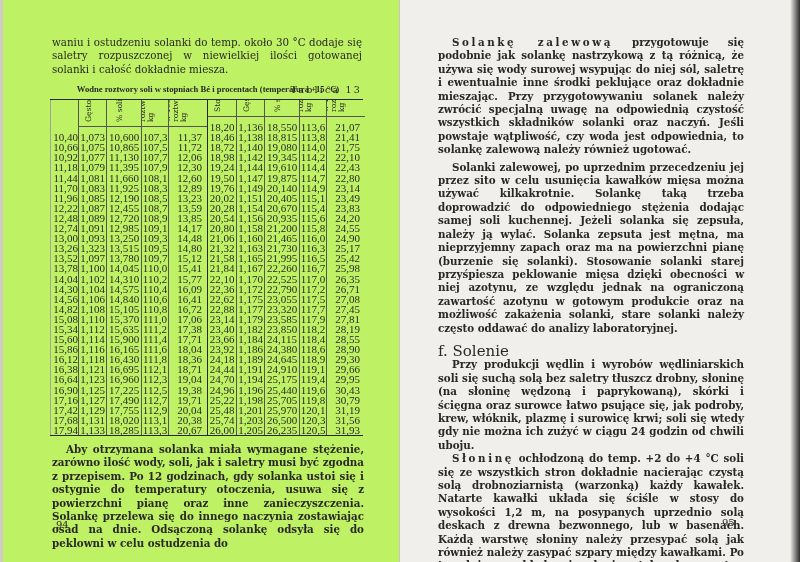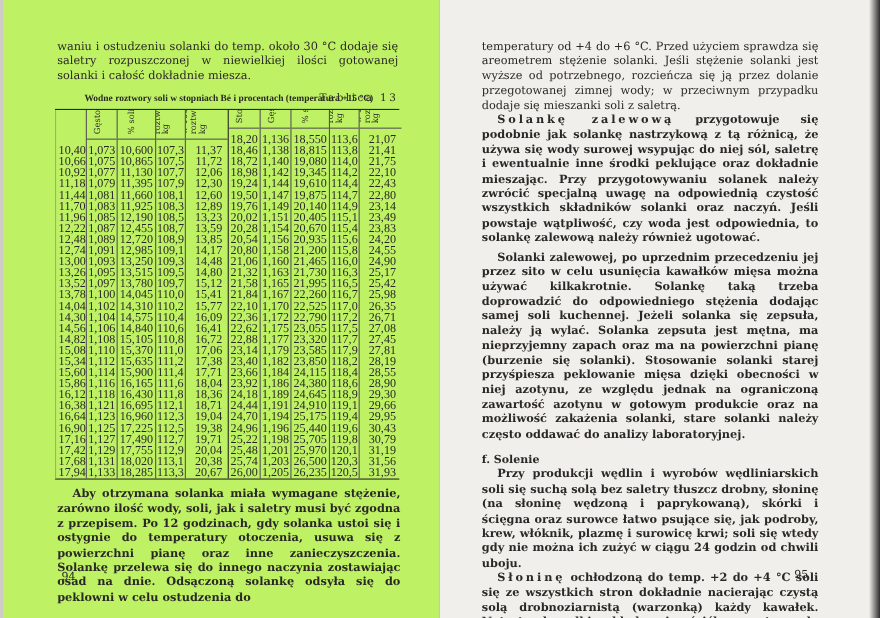--- a/index.html
+++ b/index.html
@@ -35,21 +35,21 @@
   .c1 { width: 28px; } .c2 { width: 28px; } .c3 { width: 35px; } .c4 { width: 27px; } .c5 { width: 39px; }
   .c5 .colbody div { text-align: right; padding-right: 5px; }
 
   .left .after { position: absolute; left: 52px; top: 443px; width: 312px; }
   .pnum { position: absolute; font-size: 10px; }
   .left .pnum { left: 56px; top: 519px; }
   .right .pnum { left: 722px; }
 
   
   .right .block { position: absolute; left: 438px; width: 306px; }
-  .heading { font-weight: bold; font-size: 10px; }
+  .heading { font-weight: normal; font-size: 15px; }
 </style>
 </head>
 <body>
 
 <div class="spread">
   <div class="page left">
     <div class="txt intro">
         <p>waniu i ostudzeniu solanki do temp. około 30 °C dodaje się saletry rozpuszczonej w niewielkiej ilości gotowanej solanki i całość dokładnie miesza.</p>
       </div>
     <div class="tab-label">Tablica 13</div>
@@ -103,21 +103,21 @@
               <div>1,075</div>
               <div>1,077</div>
               <div>1,079</div>
               <div>1,081</div>
               <div>1,083</div>
               <div>1,085</div>
               <div>1,087</div>
               <div>1,089</div>
               <div>1,091</div>
               <div>1,093</div>
-              <div>1,095</div>
+              <div>1,323</div>
               <div>1,097</div>
               <div>1,100</div>
               <div>1,102</div>
               <div>1,104</div>
               <div>1,106</div>
               <div>1,108</div>
               <div>1,110</div>
               <div>1,112</div>
               <div>1,114</div>
               <div>1,116</div>
@@ -448,21 +448,20 @@
     </div>
 
     <div class="txt after">
         <p class="ind">Aby otrzymana solanka miała wymagane stężenie, zarówno ilość wody, soli, jak i saletry musi być zgodna z przepisem. Po 12 godzinach, gdy solanka ustoi się i ostygnie do temperatury otoczenia, usuwa się z powierzchni pianę oraz inne zanieczyszczenia. Solankę przelewa się do innego naczynia zostawiając osad na dnie. Odsączoną solankę odsyła się do peklowni w celu ostudzenia do</p>
       </div>
     <div class="pnum">94</div>
   </div>
 
   <div class="page right">
     <div class="txt block" style="left:38px; top:36px; width:306px;">
-      <p>temperatury od +4 do +6 °C. Przed użyciem sprawdza się areometrem stężenie solanki. Jeśli stężenie solanki jest wyższe od potrzebnego, rozcieńcza się ją przez dolanie przegotowanej zimnej wody; w przeciwnym przypadku dodaje się mieszanki soli z saletrą.</p>
       <p class="ind"><span class="spaced">Solankę zalewową</span><span> przygotowuje się podobnie jak solankę nastrzykową z tą różnicą, że używa się wody surowej wsypując do niej sól, saletrę i ewentualnie inne środki peklujące oraz dokładnie mieszając. Przy przygotowywaniu solanek należy zwrócić specjalną uwagę na odpowiednią czystość wszystkich składników solanki oraz naczyń. Jeśli powstaje wątpliwość, czy woda jest odpowiednia, to solankę zalewową należy również ugotować.</span></p>
       <p class="ind" style="margin-top:4px;">Solanki zalewowej, po uprzednim przecedzeniu jej przez sito w celu usunięcia kawałków mięsa można używać kilkakrotnie. Solankę taką trzeba doprowadzić do odpowiedniego stężenia dodając samej soli kuchennej. Jeżeli solanka się zepsuła, należy ją wylać. Solanka zepsuta jest mętna, ma nieprzyjemny zapach oraz ma na powierzchni pianę (burzenie się solanki). Stosowanie solanki starej przyśpiesza peklowanie mięsa dzięki obecności w niej azotynu, ze względu jednak na ograniczoną zawartość azotynu w gotowym produkcie oraz na możliwość zakażenia solanki, stare solanki należy często oddawać do analizy laboratoryjnej.</p>
       <p class="heading" style="margin-top:10px;">f. Solenie</p>
       <p class="ind">Przy produkcji wędlin i wyrobów wędliniarskich soli się suchą solą bez saletry tłuszcz drobny, słoninę (na słoninę wędzoną i paprykowaną), skórki i ścięgna oraz surowce łatwo psujące się, jak podroby, krew, włóknik, plazmę i surowicę krwi; soli się wtedy gdy nie można ich zużyć w ciągu 24 godzin od chwili uboju.</p>
       <p class="ind"><span class="spaced">Słoninę</span><span> ochłodzoną do temp. +2 do +4 °C soli się ze wszystkich stron dokładnie nacierając czystą solą drobnoziarnistą (warzonką) każdy kawałek. Natarte kawałki układa się ściśle w stosy do wysokości 1,2 m, na posypanych uprzednio solą deskach z drewna bezwonnego, lub w basenach. Każdą warstwę słoniny należy przesypać solą jak również należy zasypać szpary między kawałkami. Po tygodniu przekłada się słoninę tak, aby warstwy górne znalazły się na dole, przy czym każdy kawałek naciera się solą ponownie, poszczególne zaś warstwy słoniny przesypuje solą i zasypuje nią szpary w stosie. Ilość soli użytej do solenia słoniny wynosi około 7 kg na 100 kg słoniny. Czas solenia słoniny trwa od 2 do 3 tygodni.</span></p>
 
     </div>
     <div class="pnum" style="left:322px; top:517px;">95</div>
   </div>
 </div>

